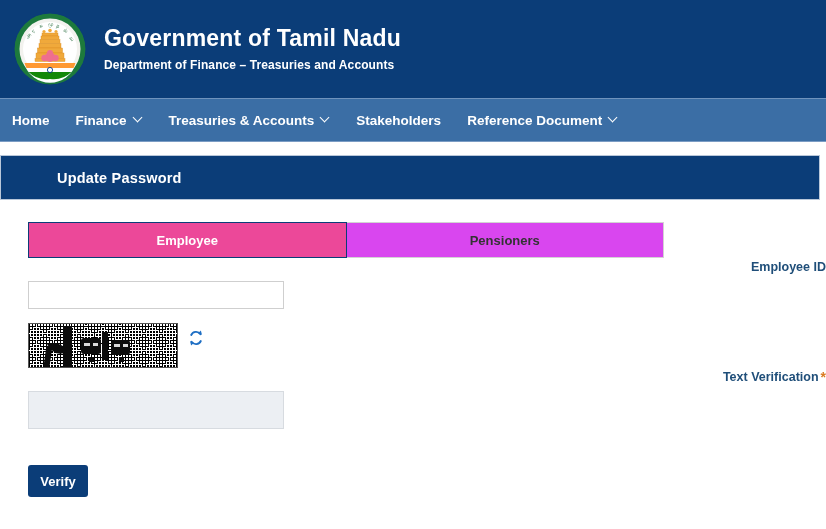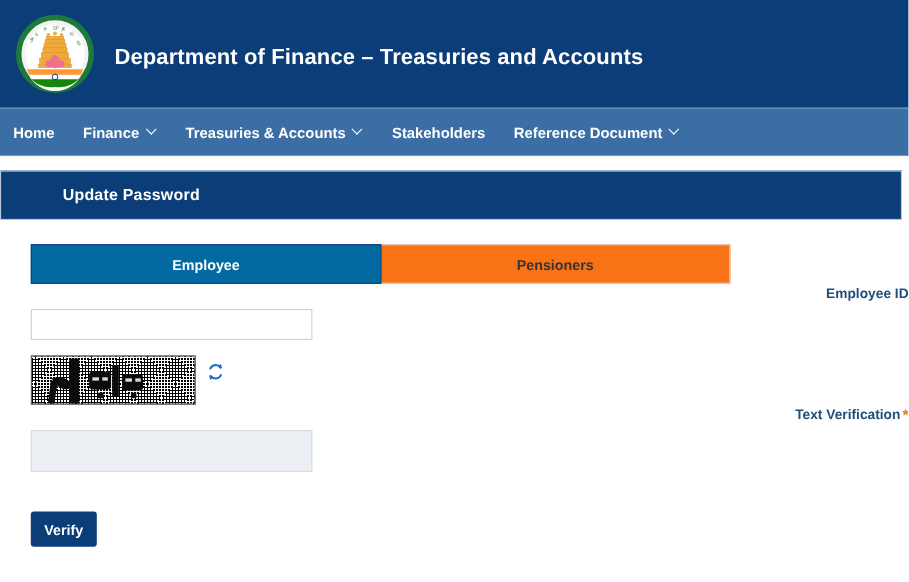--- a/index.html
+++ b/index.html
@@ -41,21 +41,21 @@
     color: #ffffff;
   }
   .gov-title {
     font-size: 23px;
     font-weight: bold;
     letter-spacing: 0.2px;
     line-height: 1.15;
     white-space: nowrap;
   }
   .dept-title {
-    font-size: 20px;
+    font-size: 12px;
     font-weight: bold;
     letter-spacing: 0.1px;
     margin-top: 7px;
     line-height: 1.15;
     white-space: nowrap;
   }
 
   
   .navbar {
     height: 44px;
@@ -132,27 +132,27 @@
   .tab {
     flex: 1;
     display: flex;
     align-items: center;
     justify-content: center;
     font-size: 13px;
     font-weight: bold;
     box-sizing: border-box;
     border: 1px solid #d3d3d3;
     border-left: none;
-    background: #f97316;
+    background: #d946ef;
     color: #333333;
     cursor: pointer;
   }
   .tab.first { border-left: 1px solid #d3d3d3; }
   .tab.active {
-    background: #0369a1;
+    background: #ec4899;
     color: #ffffff;
     border-color: #0b3d78;
   }
 
   .field-label {
     color: #1f4e79;
     font-size: 12.5px;
     font-weight: bold;
     margin-top: 2px;
     margin-bottom: 7px;
@@ -276,20 +276,21 @@
 
       <g>
         <path d="M10 50 a27 27 0 0 0 52 0 z" fill="#ffffff"></path>
         <path d="M10.5 50 h51 a26 26 0 0 1 -2 5 h-47 a26 26 0 0 1 -2 -5 z" fill="#ff9933"></path>
         <path d="M14.5 59 h43 a26 26 0 0 1 -21.5 7 a26 26 0 0 1 -21.5 -7 z" fill="#138808"></path>
         <circle cx="36" cy="57" r="2.6" fill="none" stroke="#0a3a8f" stroke-width="0.9"></circle>
       </g>
     </svg>
   </div>
   <div class="header-titles">
+    <div class="gov-title">Government of Tamil Nadu</div>
     <div class="dept-title">Department of Finance – Treasuries and Accounts</div>
   </div>
 </div>
 
 <div class="navbar">
   <div class="nav-item">
     <span>Home</span>
   </div>
   <div class="nav-item">
     <span>Finance</span>

